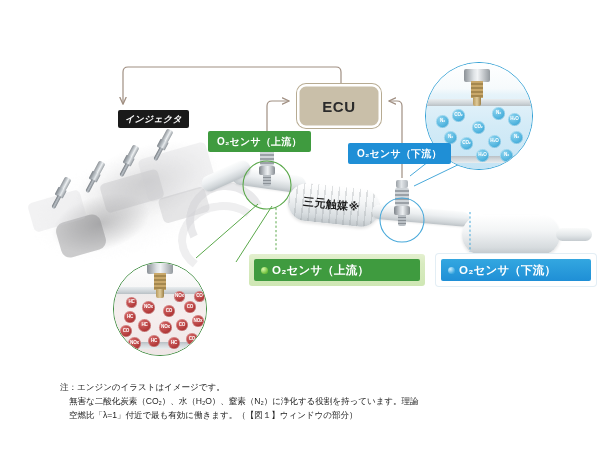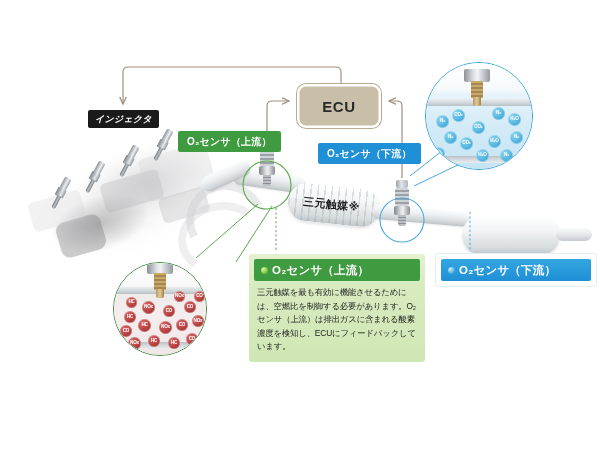--- a/index.html
+++ b/index.html
@@ -105,21 +105,21 @@
   .ecu{
     position:absolute;left:297px;top:84px;width:84px;height:44px;
     background:#c9bfa9;border-radius:9px;
     box-shadow:inset 0 0 0 2.5px #ffffff, 0 0 0 1px #b7ab92;
     display:flex;align-items:center;justify-content:center;
   }
   .ecu-label{font-size:15px;font-weight:700;color:#2b2b2b;letter-spacing:.6px;}
 
   
   .badge{position:absolute;display:flex;align-items:center;justify-content:center;
-    font-weight:700;color:#fff;white-space:nowrap;border-radius:2px;}
+    font-weight:700;color:#fff;white-space:nowrap;border-radius:2px;margin-left:30px;}
   .badge.black{background:#1a1a1a;font-size:9px;font-style:italic;padding:2.5px 7px;letter-spacing:.3px;}
   .badge.green{background:#3f9b3f;font-size:10px;padding:3.5px 9px;letter-spacing:.2px;}
   .badge.blue{background:#1f8fd6;font-size:10px;padding:3.5px 9px;letter-spacing:.2px;}
   .cat-label{position:absolute;left:303px;top:197px;font-size:11px;font-weight:700;color:#1d1d1d;
     transform:rotate(6deg);letter-spacing:.4px;}
 
   
   .callout{position:absolute;border-radius:3px;}
   .callout .hdr{display:flex;align-items:center;gap:4px;padding:3.5px 7px;border-radius:2px;}
   .callout .hdr .dot{width:7px;height:7px;border-radius:50%;flex:none;}
@@ -296,26 +296,28 @@
   </div>
   <div class="badge blue" style="left:318px;top:143px;">
     <span>O₂センサ（下流）</span>
   </div>
 
   <div class="callout green">
     <div class="hdr">
       <span class="dot"></span>
       <span class="ttl">O₂センサ（上流）</span>
     </div>
-    <div class="body">三元触媒を最も有効に機能させるためには、空燃比を制御する必要があります。O₂センサ（上流）は排出ガスに含まれる酸素濃度を検知し、ECUにフィードバックしています。</div>
   </div>
 
   <div class="callout blue">
     <div class="hdr">
       <span class="dot"></span>
       <span class="ttl">O₂センサ（下流）</span>
     </div>
   </div>
 
   <div class="notes">
+    <div class="note">注：エンジンのイラストはイメージです。</div>
+    <div class="note ind">無害な二酸化炭素（CO₂）、水（H₂O）、窒素（N₂）に浄化する役割を持っています。理論</div>
+    <div class="note ind">空燃比「λ=1」付近で最も有効に働きます。（【図１】ウィンドウの部分）</div>
   </div>
 
 </div>
 
 </body></html>

